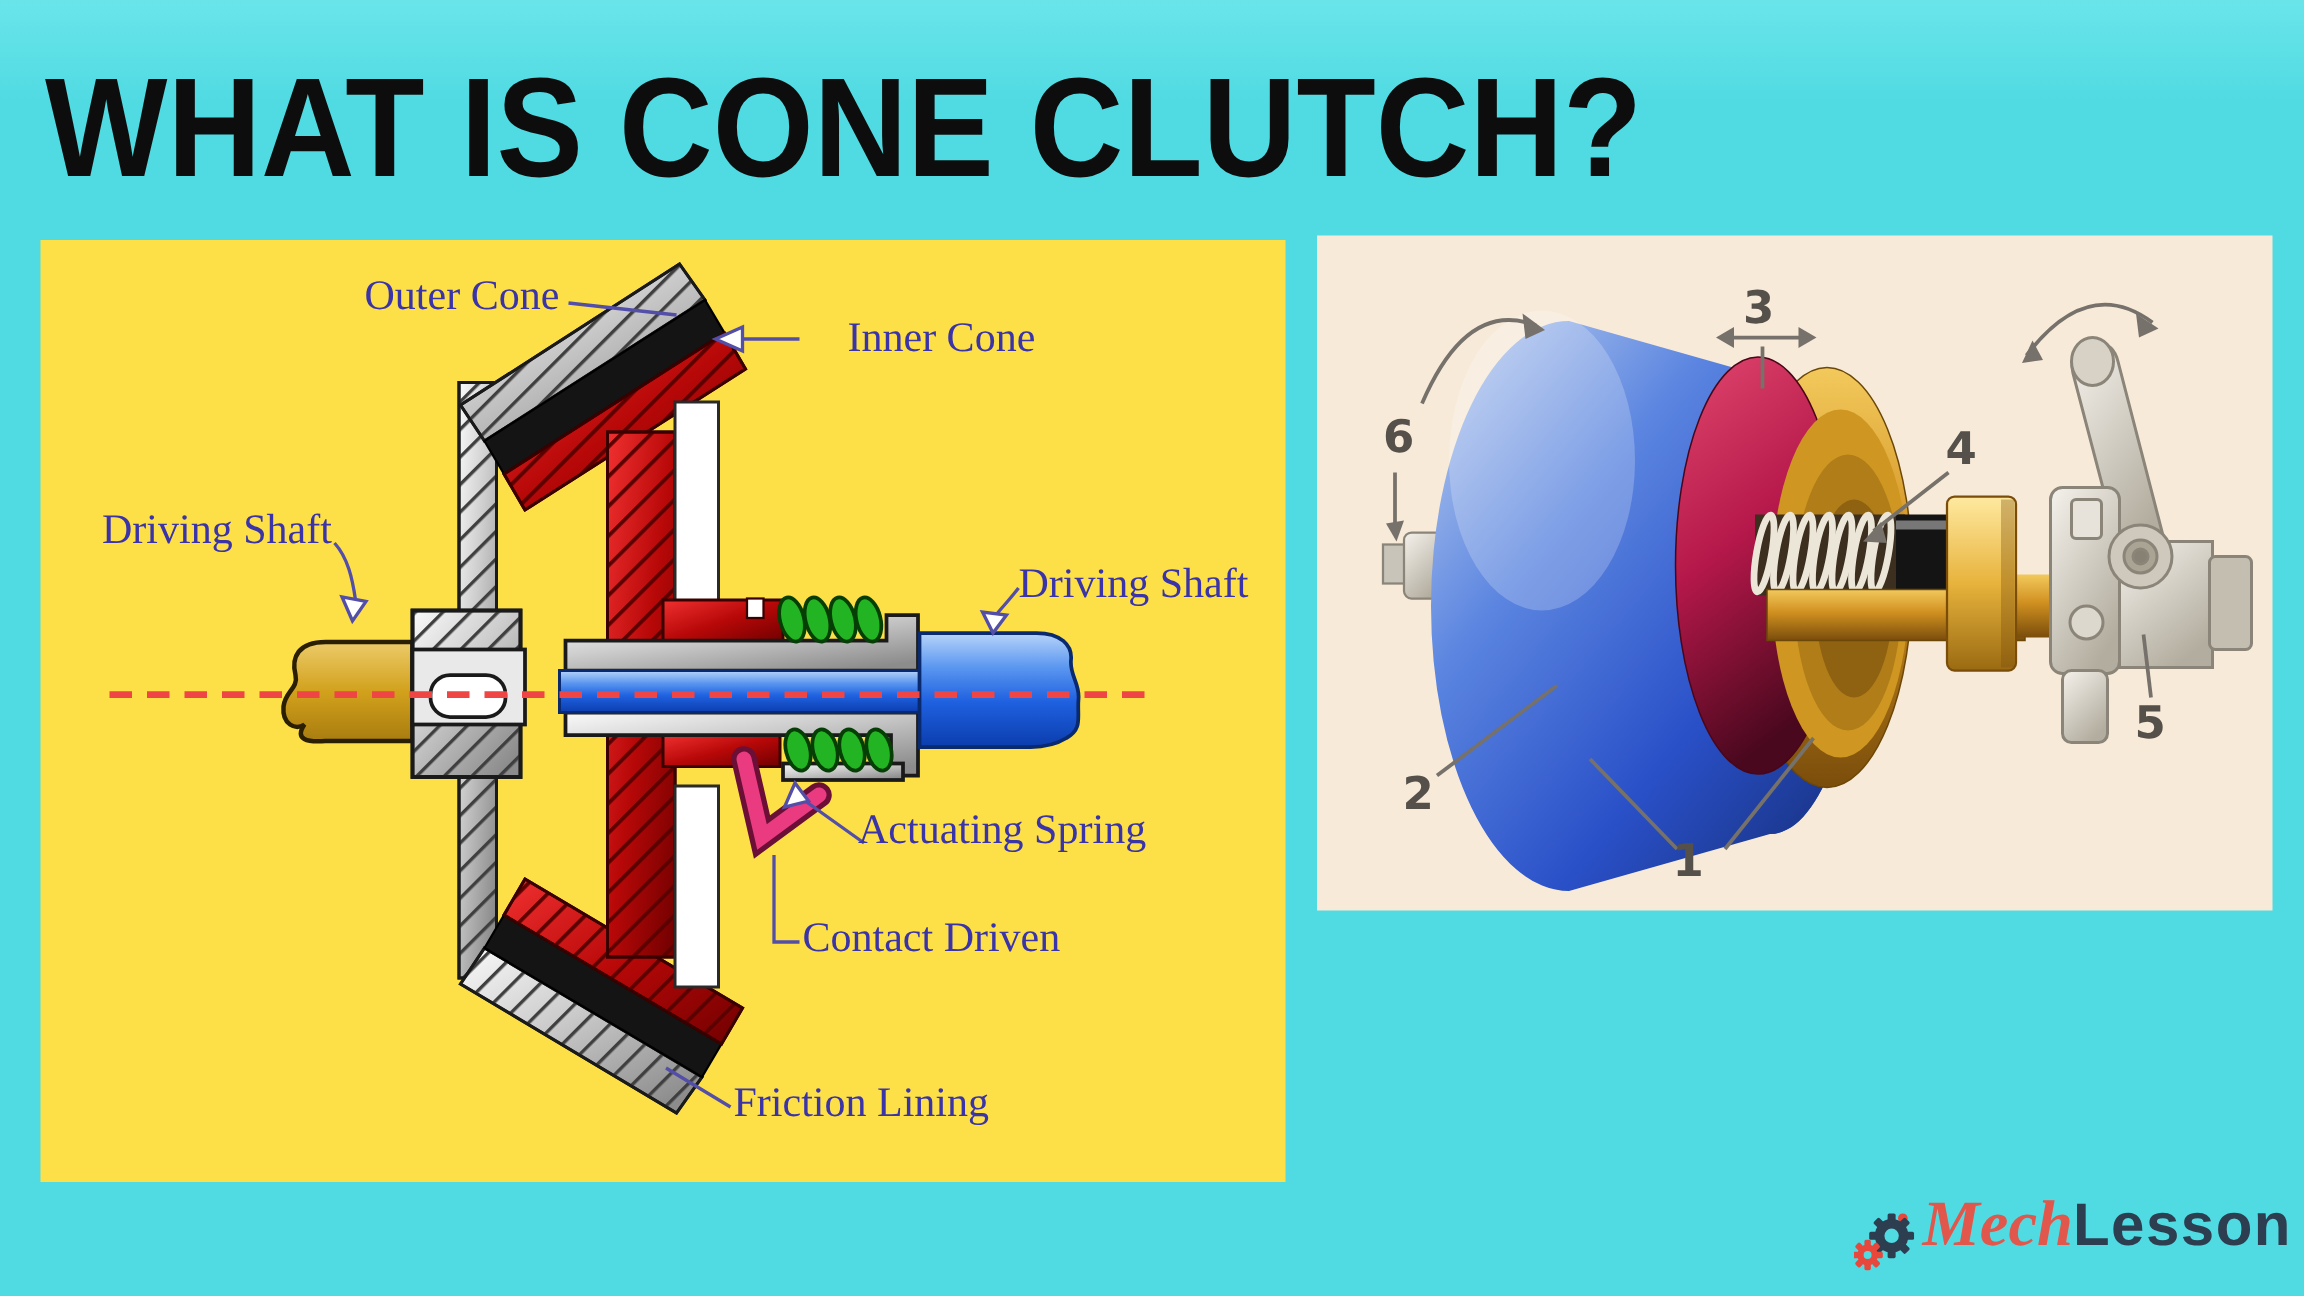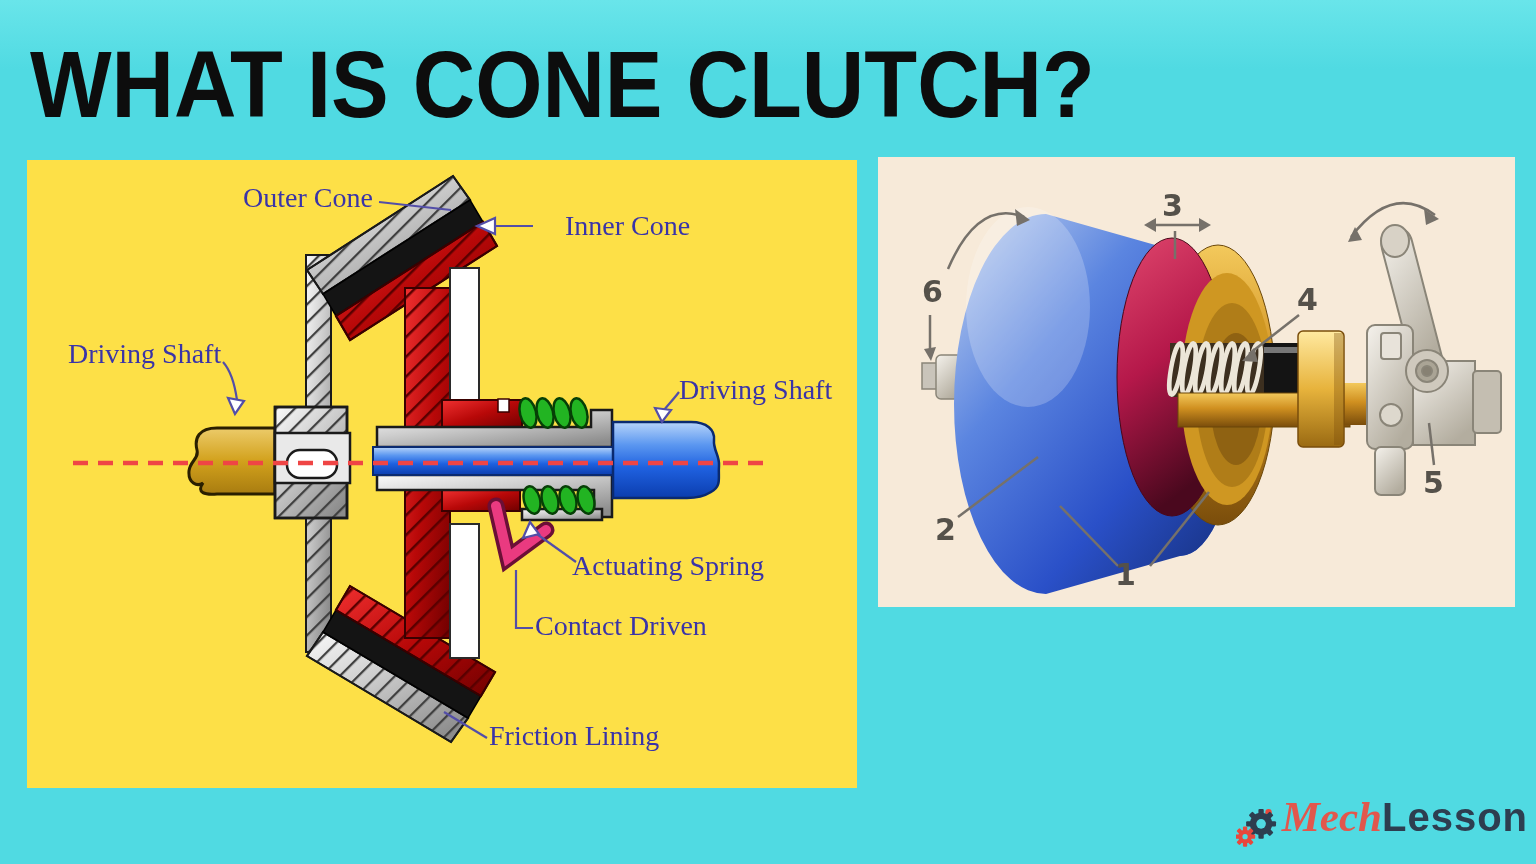--- a/index.html
+++ b/index.html
@@ -153,21 +153,21 @@
         <polygon points="208,254 201,238 217,241" fill="#ffffff"></polygon>
         <polygon points="635,262 628,248 644,250" fill="#ffffff"></polygon>
         <polygon points="503,362 496,378 512,374" fill="#ffffff"></polygon>
       </g>
     </svg>
 
     <div class="dlabel" style="left:216px;top:24px">Outer Cone</div>
     <div class="dlabel" style="left:538px;top:52px">Inner Cone</div>
     <div class="dlabel" style="left:41px;top:180px">Driving Shaft</div>
     <div class="dlabel" style="left:652px;top:216px">Driving Shaft</div>
-    <div class="dlabel" style="left:545px;top:392px">Actuating Spring</div>
+    <div class="dlabel" style="left:545px;top:380px">Actuating Spring</div>
     <div class="dlabel" style="left:508px;top:452px">Contact Driven</div>
     <div class="dlabel" style="left:462px;top:562px">Friction Lining</div>
   </div>
 
   <div class="panel-right">
     <svg width="637" height="450" viewBox="0 0 637 450">
       <defs>
         <linearGradient id="cup" x1="0" y1="0" x2="0.9" y2="1">
           <stop offset="0" stop-color="#c3d4f0"></stop>
             <stop offset="0.35" stop-color="#5b85e0"></stop>

